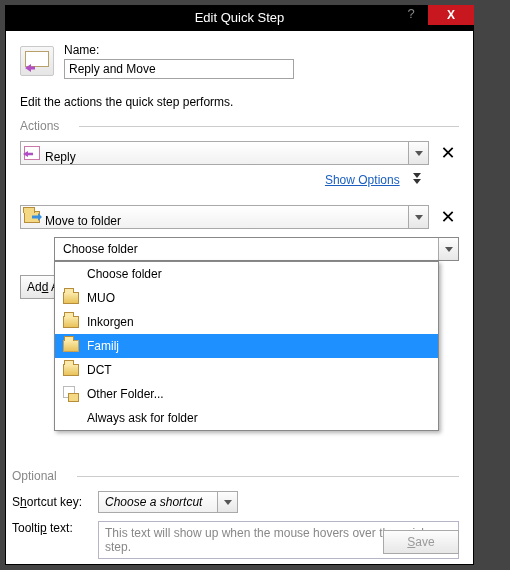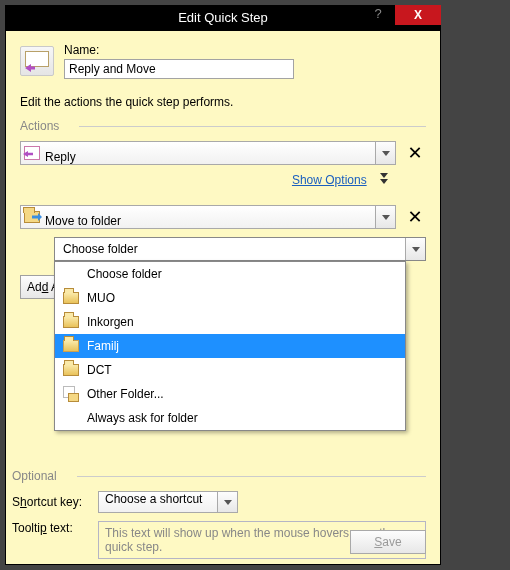--- a/index.html
+++ b/index.html
@@ -1,22 +1,22 @@
 <!DOCTYPE html>
 <html><head>
 <meta charset="utf-8">
 <style>
   * { box-sizing: border-box; font-family: "Segoe UI", Tahoma, sans-serif; font-size: 12px; }
   body { margin: 0; background: #444; width: 510px; height: 570px; overflow: hidden; }
-  .outer { position: absolute; left: 5px; top: 5px; width: 436px; height: 560px; background: #000; }
+  .outer { position: absolute; left: 5px; top: 5px; width: 469px; height: 560px; background: #000; }
   .titlebar { height: 26px; background: #000; color: #fff; position: relative; }
   .titlebar-title { line-height: 26px; text-align: center; font-size: 13px; }
   .tb-help { position: absolute; right: 48px; top: 0; width: 30px; height: 20px; color: #888; text-align: center; line-height: 18px; font-size: 13px; }
   .tb-close { position: absolute; right: 0; top: 0; width: 46px; height: 20px; background: #c8171e; color: #fff; text-align: center; line-height: 20px; font-family: Arial; font-weight: bold; font-size: 12px; }
-  .content { position: absolute; left: 1px; top: 26px; right: 1px; bottom: 1px; background: #fef9c3; padding: 12px 14px; }
+  .content { position: absolute; left: 1px; top: 26px; right: 1px; bottom: 1px; background: #ffffff; padding: 12px 14px; }
   .row-name { display: flex; align-items: center; gap: 10px; }
   .mail-icon { width: 34px; height: 30px; background: linear-gradient(#f7f7f7,#e5e5e5); border:1px solid #c9c9c9; border-radius:2px; position:relative; }
   .mail-icon::before{content:"";position:absolute;left:4px;top:4px;right:4px;bottom:8px;border:1px solid #b8a068;background:#fff;}
   .mail-icon::after{content:"";position:absolute;left:4px;right:18px;bottom:3px;height:8px;background:#b14fc4;clip-path:polygon(0 50%,60% 0,60% 30%,100% 30%,100% 70%,60% 70%,60% 100%);}    
   .name-col { flex:1; }
   .lbl { margin-bottom:2px; }
   .name-input { width: 230px; height: 20px; border:1px solid #a3a3a3; padding:0 4px; }
   .intro { margin: 16px 0 10px 0; }
   .section-hd { display:flex; align-items:center; gap:20px; color:#888; }
   .section-hd hr { flex:1; border:none; border-top:1px solid #ccc; margin:0; }
@@ -49,21 +49,21 @@
   .folder-ico::before{content:"";position:absolute;left:0;top:-5px;width:8px;height:4px;border:1px solid #b78c3a;background:#fae9a8;border-bottom:none;}
   .popup-item.sel .folder-ico{border-color:#caa050;}
   .other-ico{width:16px;height:16px;position:relative;}
   .other-ico::before{content:"";position:absolute;left:0;top:0;width:10px;height:10px;background:#fff;border:1px solid #bbb;}
   .other-ico::after{content:"";position:absolute;right:0;bottom:0;width:9px;height:7px;border:1px solid #b78c3a;background:#f5d884;}
   .spacer-ico{width:16px;height:16px;}
   .optional-area{position:absolute;left:6px;right:14px;top:438px;}
   .opt-row{display:flex;align-items:center;gap:6px;margin-top:8px;}
   .opt-lbl{width:80px;text-decoration:underline dotted transparent;}
   .opt-lbl .ul{text-decoration:underline;}
-  .combo{height:22px;border:1px solid #a9a9a9;background:linear-gradient(#fff,#f1f1f1);display:flex;padding-left:6px;}
+  .combo{height:22px;border:1px solid #a9a9a9;background:linear-gradient(#fff,#f1f1f1);display:flex;align-items:center;padding-left:6px;font-style:italic;}
   .combo .cb-btn{height:100%;}
   .tooltip-input{flex:1;height:38px;border:1px solid #b5b5c5;padding:4px 6px;color:#888;}
   .footer{position:absolute;right:14px;bottom:10px;display:flex;gap:8px;}
   .btn{width:76px;height:24px;border:1px solid #a9a9a9;background:linear-gradient(#fdfdfd,#e7e7e7);}
   .btn.disabled{color:#9a9a9a;}
   .btn .ul{text-decoration:underline;}
 </style>
 </head>
 <body>
 

